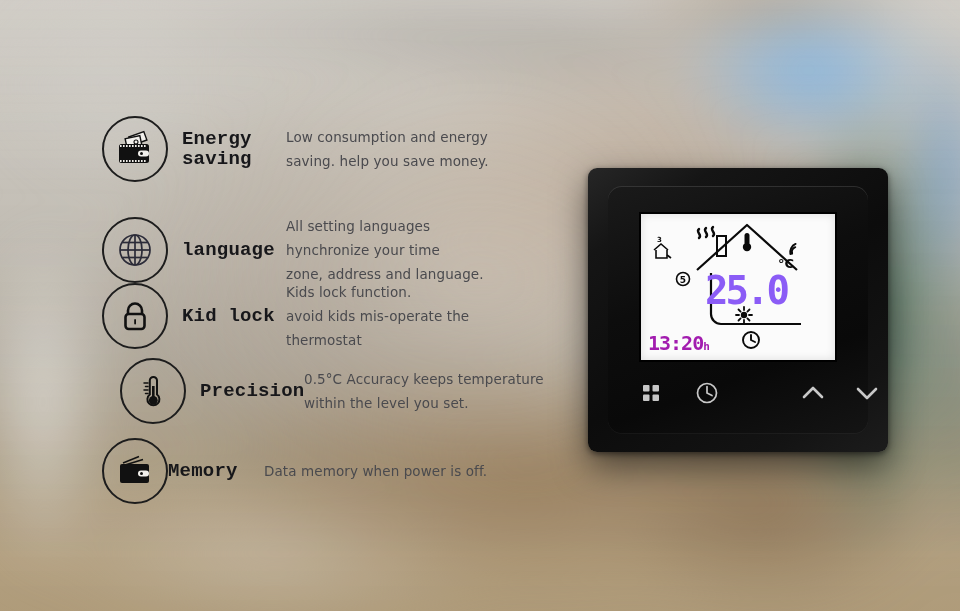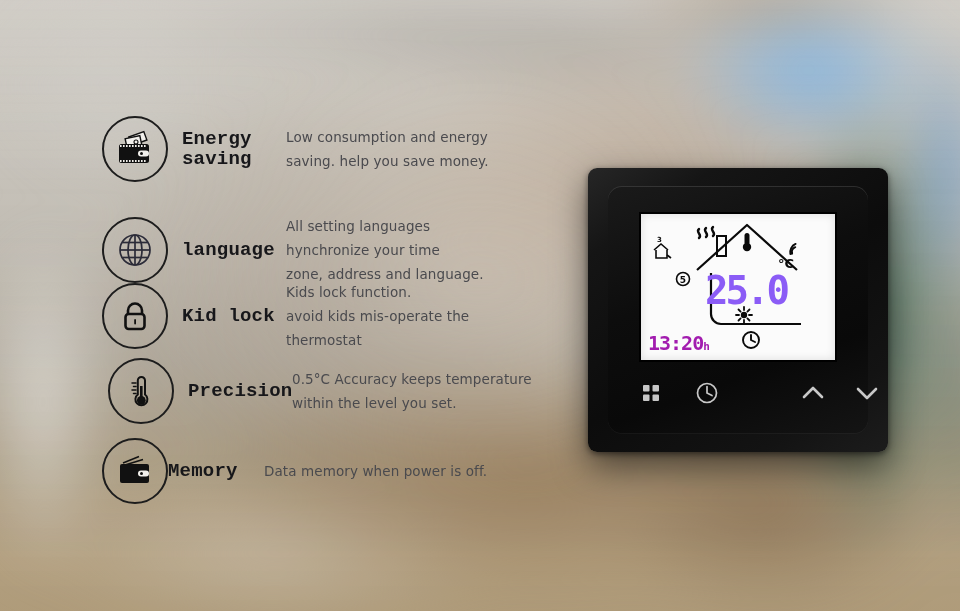--- a/index.html
+++ b/index.html
@@ -190,21 +190,21 @@
       </svg>
     </div>
     <div style="margin-left:14px;width:96px;">
       <div class="ftitle">Kid lock</div>
     </div>
     <div class="fdesc" style="margin-left:8px;width:290px;">Kids lock function.
 avoid kids mis-operate the
 thermostat</div>
   </div>
 
-  <div class="feature" style="left:108px;top:358px;">
+  <div class="feature" style="left:120px;top:358px;">
     <div class="fcircle">
       <svg width="36" height="38" viewBox="0 0 36 38">
         <path d="M22 22.5 V8.5 a3.6 3.6 0 0 0 -7.2 0 V22.5 a6 6 0 1 0 7.2 0 Z" fill="none" stroke="#111" stroke-width="2"></path>
         <rect x="17" y="14" width="2.6" height="12" fill="#111"></rect>
         <circle cx="18.3" cy="28.3" r="4.4" fill="#111"></circle>
         <g stroke="#111" stroke-width="1.5" stroke-linecap="round">
           <line x1="9" y1="11" x2="13" y2="11"></line>
           <line x1="10.5" y1="14.5" x2="13" y2="14.5"></line>
           <line x1="9" y1="18" x2="13" y2="18"></line>
           <line x1="10.5" y1="21.5" x2="13" y2="21.5"></line>

